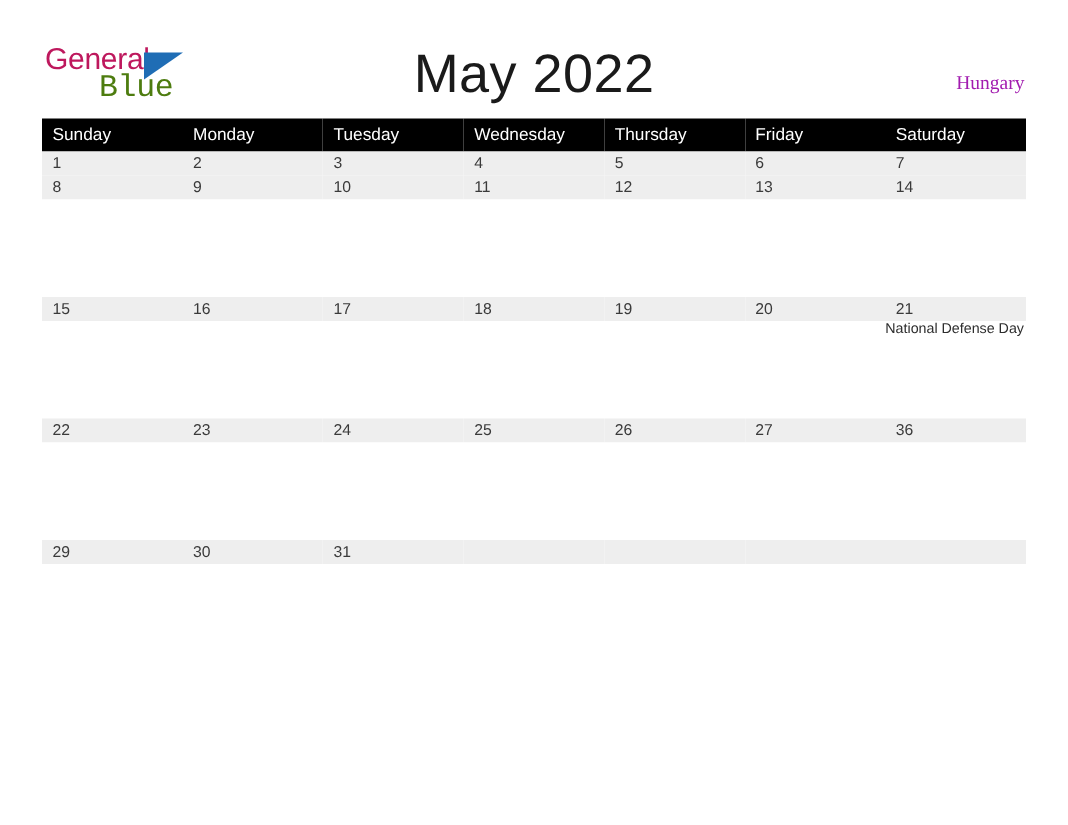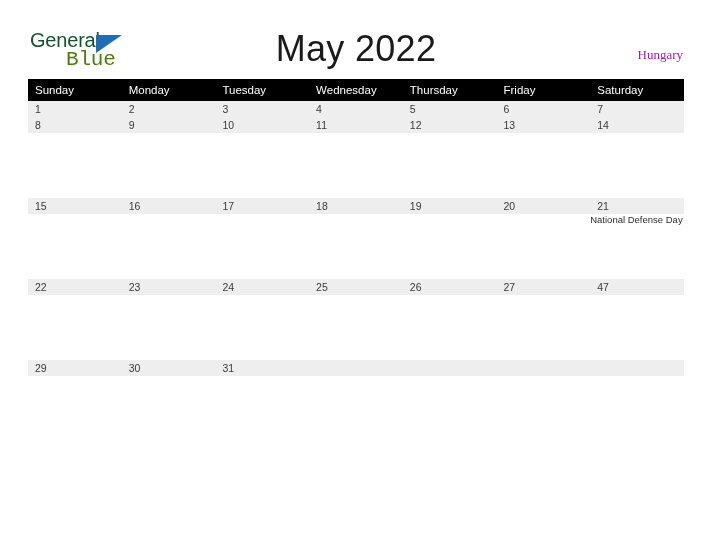--- a/index.html
+++ b/index.html
@@ -36,21 +36,21 @@
     height: 42px;
     line-height: 1;
     user-select: none;
   }
   .logo-general {
     position: absolute;
     left: 0;
     top: 0;
     font-size: 20px;
     letter-spacing: -0.2px;
-    color: #14532d;
+    color: #be185d;
     font-family: "Liberation Sans", sans-serif;
   }
   .logo-tri {
     position: absolute;
     left: 66px;
     top: 5px;
     width: 0;
     height: 0;
     border-left: 26px solid #1f6db5;
     border-bottom: 18px solid transparent;
@@ -295,21 +295,21 @@
           <td>
               <span class="daynum">25</span>
             </td>
           <td>
               <span class="daynum">26</span>
             </td>
           <td>
               <span class="daynum">27</span>
             </td>
           <td>
-              <span class="daynum">47</span>
+              <span class="daynum">36</span>
             </td>
         </tr>
         <tr class="wk-body">
           <td></td>
           <td></td>
           <td></td>
           <td></td>
           <td></td>
           <td></td>
           <td></td>

